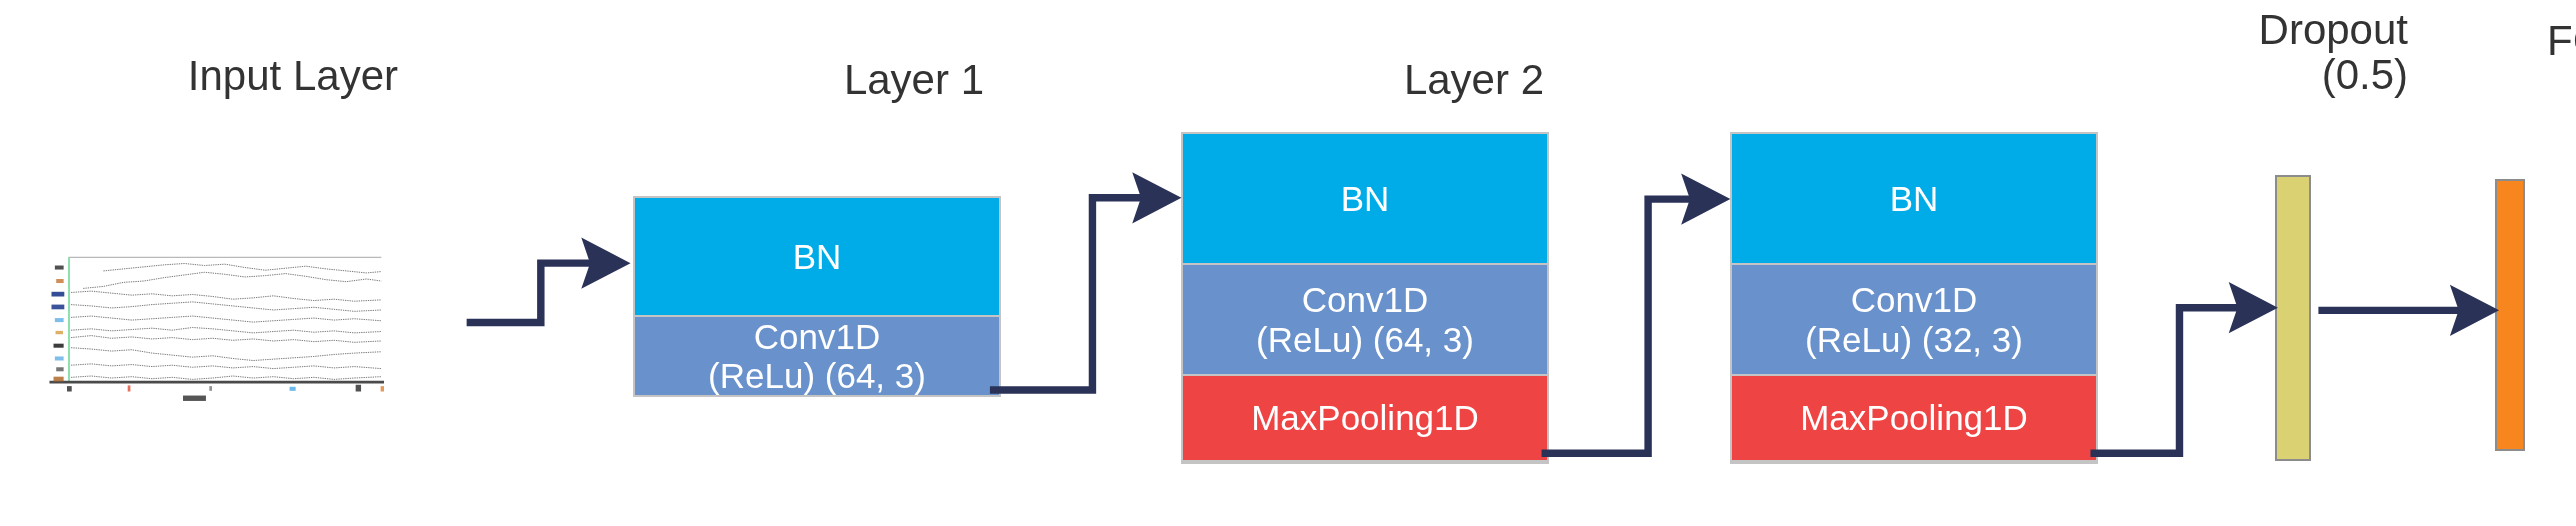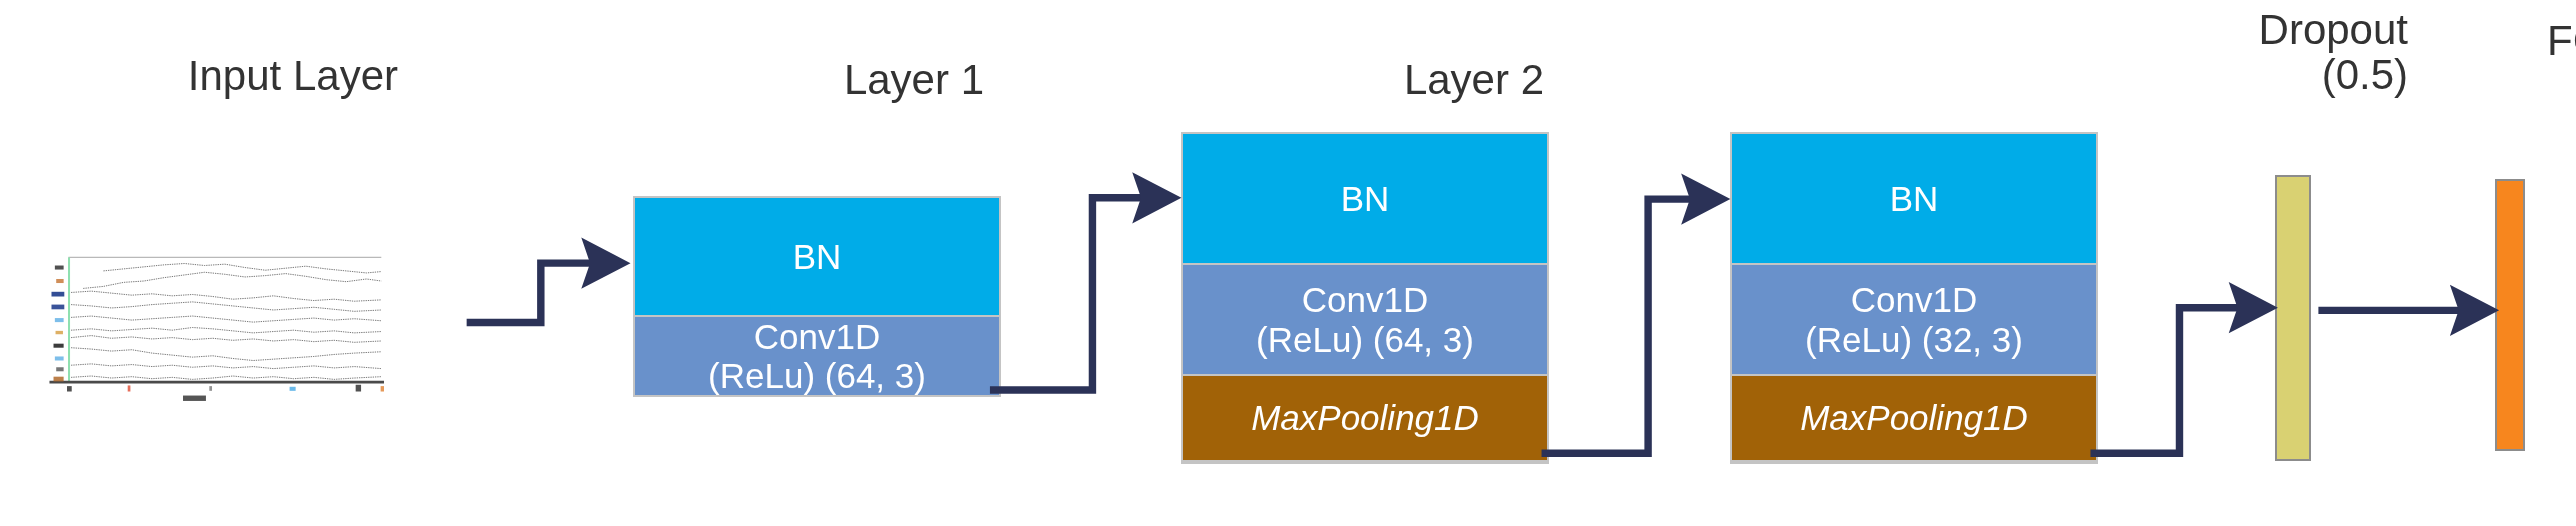--- a/index.html
+++ b/index.html
@@ -47,21 +47,21 @@
     font-size: 35px;
     line-height: 1.12;
     box-sizing: border-box;
     white-space: pre-line;
     padding: 0 2.7px;
   }
   .block + .block { border-top: 2.7px solid #c4c4c4; }
 
   .blk-bn   { background: #00ACE8; }
   .blk-conv { background: #6991CB; }
-  .blk-pool { background: #a16207; font-style: italic; }
+  .blk-pool { background: #ef4444; }
 
   
   .bar {
     position: absolute;
     border: 2.7px solid #8c8c8c;
     box-sizing: border-box;
   }
   .bar-dropout { background: #D9D172; }
   .bar-fc      { background: #F7861E; }
 

